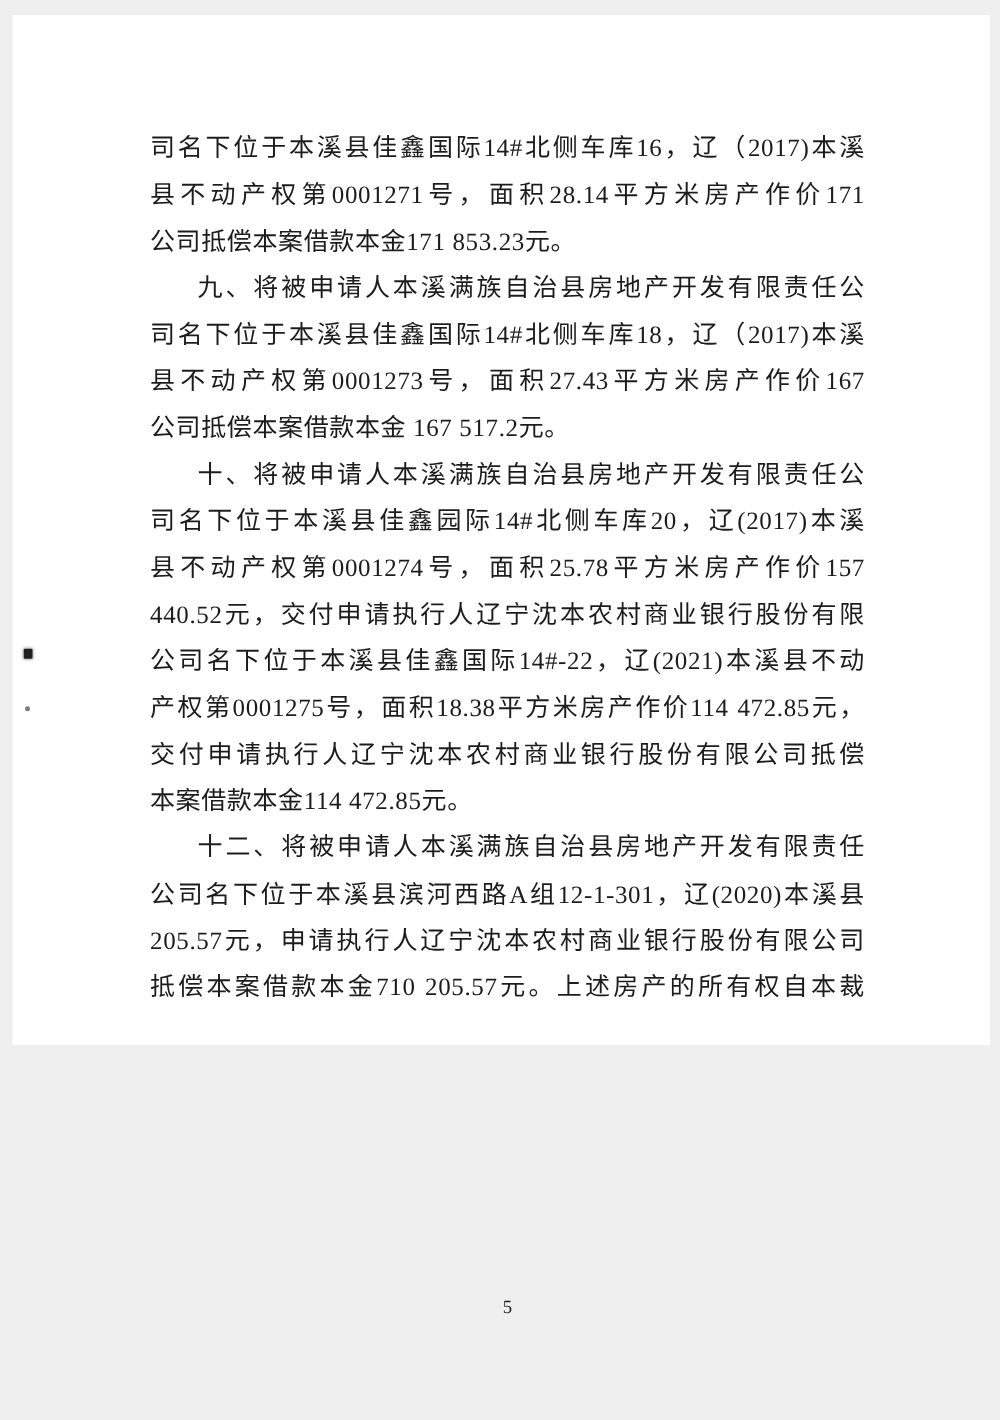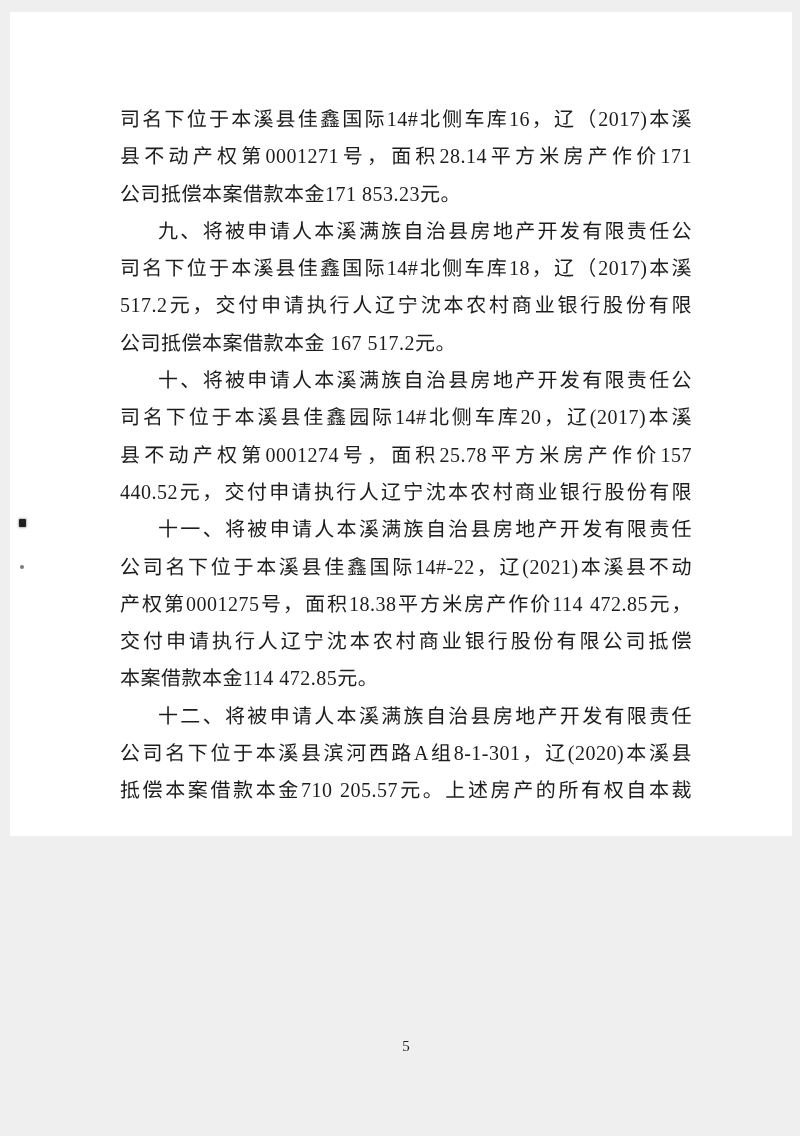--- a/index.html
+++ b/index.html
@@ -89,30 +89,30 @@
 <div class="canvas">
   <div class="page">
     <div class="ink-dot-1"></div>
     <div class="ink-dot-2"></div>
     <div class="textblock">
         <div class="line">司名下位于本溪县佳鑫国际14#北侧车库16，辽（2017)本溪</div>
         <div class="line">县不动产权第0001271号，面积28.14平方米房产作价171</div>
         <div class="line flush-left">公司抵偿本案借款本金171 853.23元。</div>
         <div class="line indent">九、将被申请人本溪满族自治县房地产开发有限责任公</div>
         <div class="line">司名下位于本溪县佳鑫国际14#北侧车库18，辽（2017)本溪</div>
-        <div class="line">517.2元，交付申请执行人辽宁沈本农村商业银行股份有限</div>
+        <div class="line">县不动产权第0001273号，面积27.43平方米房产作价167</div>
         <div class="line flush-left">公司抵偿本案借款本金 167 517.2元。</div>
         <div class="line indent">十、将被申请人本溪满族自治县房地产开发有限责任公</div>
         <div class="line">司名下位于本溪县佳鑫园际14#北侧车库20，辽(2017)本溪</div>
         <div class="line">县不动产权第0001274号，面积25.78平方米房产作价157</div>
         <div class="line">440.52元，交付申请执行人辽宁沈本农村商业银行股份有限</div>
-        <div class="line indent">十一、将被申请人本溪满族自治县房地产开发有限责任</div>
         <div class="line">公司名下位于本溪县佳鑫国际14#-22，辽(2021)本溪县不动</div>
         <div class="line">产权第0001275号，面积18.38平方米房产作价114 472.85元，</div>
         <div class="line">交付申请执行人辽宁沈本农村商业银行股份有限公司抵偿</div>
         <div class="line flush-left">本案借款本金114 472.85元。</div>
         <div class="line indent">十二、将被申请人本溪满族自治县房地产开发有限责任</div>
-        <div class="line">公司名下位于本溪县滨河西路A组8-1-301，辽(2020)本溪县</div>
+        <div class="line">公司名下位于本溪县滨河西路A组12-1-301，辽(2020)本溪县</div>
+        <div class="line">205.57元，申请执行人辽宁沈本农村商业银行股份有限公司</div>
         <div class="line">抵偿本案借款本金710 205.57元。上述房产的所有权自本裁</div>
       </div>
     <div class="page-number">5</div>
   </div>
 </div>
 
 </body></html>

